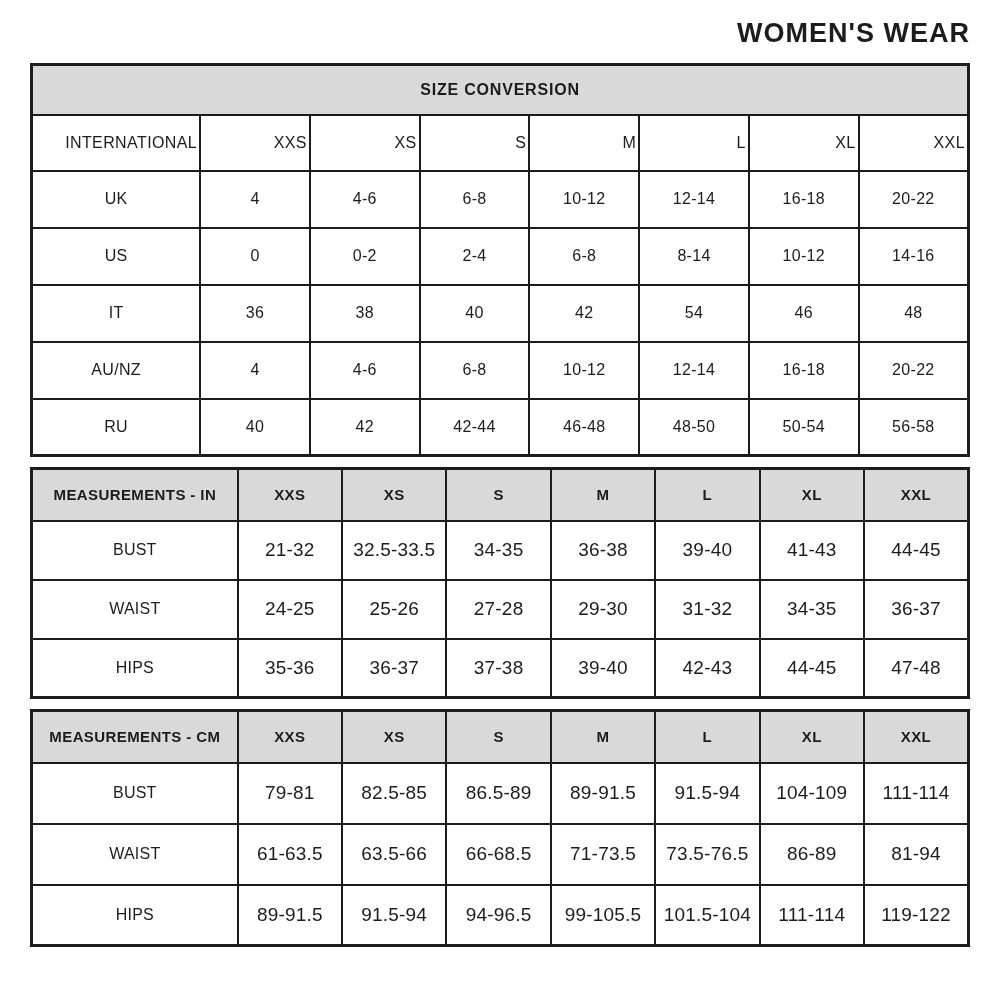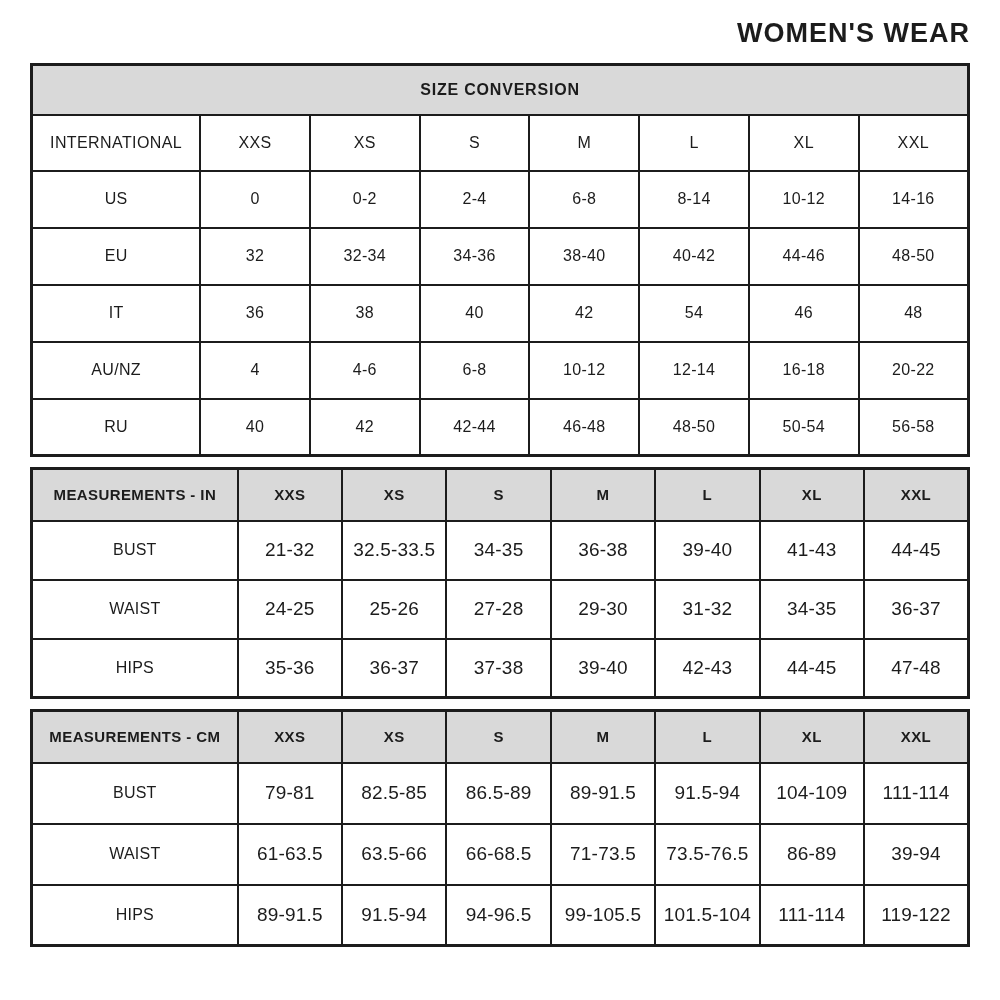--- a/index.html
+++ b/index.html
@@ -32,21 +32,21 @@
     overflow: hidden;
   }
   .band {
     background: #d9d9d9;
     height: 50px;
     font-size: 16px;
     font-weight: bold;
     letter-spacing: 0.8px;
   }
   
-  .size-tbl .size-row td { height: 56px; font-size: 16px; font-weight: normal; letter-spacing: 0.4px; }
+  .size-tbl .size-row td { height: 56px; font-size: 16px; font-weight: normal; letter-spacing: 0.4px; text-align: right; }
   .size-tbl tbody tr td { height: 57px; font-size: 16px; letter-spacing: 0.3px; }
   
   .meas-tbl thead tr.hdr td {
     background: #d9d9d9;
     font-weight: bold;
     height: 52px;
     font-size: 15px;
     letter-spacing: 0.4px;
   }
   .meas-tbl tbody tr td { height: 59px; font-size: 19px; letter-spacing: 0.2px; }
@@ -81,42 +81,42 @@
         <td>XS</td>
         <td>S</td>
         <td>M</td>
         <td>L</td>
         <td>XL</td>
         <td>XXL</td>
       </tr>
     </thead>
     <tbody>
 
+        <tr>
+          <td class="label">UK</td>
+          <td>4</td>
+          <td>4-6</td>
+          <td>6-8</td>
+          <td>10-12</td>
+          <td>12-14</td>
+          <td>16-18</td>
+          <td>20-22</td>
+        </tr>
 
         <tr>
           <td class="label">US</td>
           <td>0</td>
           <td>0-2</td>
           <td>2-4</td>
           <td>6-8</td>
           <td>8-14</td>
           <td>10-12</td>
           <td>14-16</td>
         </tr>
 
-        <tr>
-          <td class="label">EU</td>
-          <td>32</td>
-          <td>32-34</td>
-          <td>34-36</td>
-          <td>38-40</td>
-          <td>40-42</td>
-          <td>44-46</td>
-          <td>48-50</td>
-        </tr>
 
         <tr>
           <td class="label">IT</td>
           <td>36</td>
           <td>38</td>
           <td>40</td>
           <td>42</td>
           <td>54</td>
           <td>46</td>
           <td>48</td>
@@ -243,21 +243,21 @@
         </tr>
 
         <tr>
           <td class="label">WAIST</td>
           <td>61-63.5</td>
           <td>63.5-66</td>
           <td>66-68.5</td>
           <td>71-73.5</td>
           <td>73.5-76.5</td>
           <td>86-89</td>
-          <td>39-94</td>
+          <td>81-94</td>
         </tr>
 
         <tr>
           <td class="label">HIPS</td>
           <td>89-91.5</td>
           <td>91.5-94</td>
           <td>94-96.5</td>
           <td>99-105.5</td>
           <td>101.5-104</td>
           <td>111-114</td>

